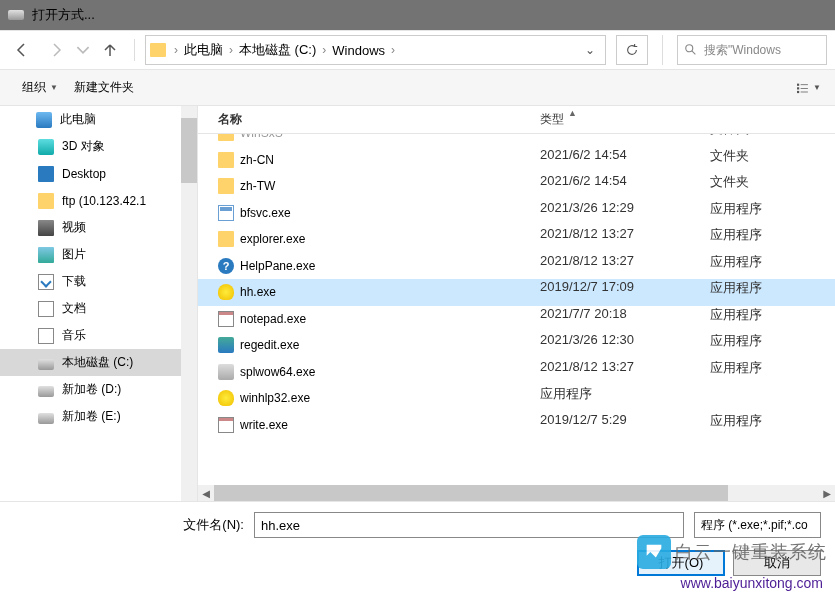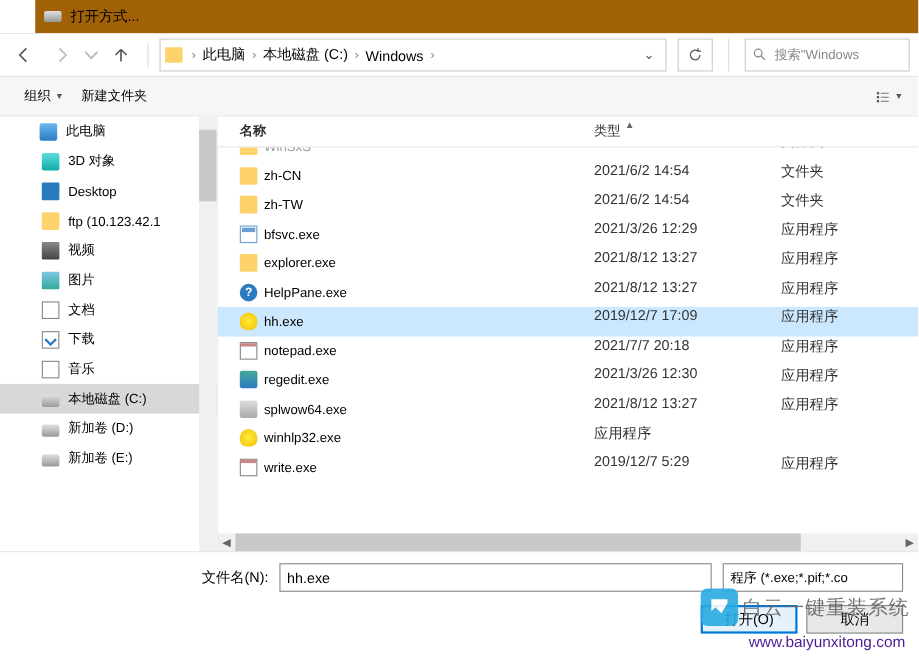--- a/index.html
+++ b/index.html
@@ -1,18 +1,18 @@
 <!DOCTYPE html>
 <html><head>
 <meta charset="utf-8">
 <style>
 * { margin: 0; padding: 0; box-sizing: border-box; font-family: "Microsoft YaHei", "Segoe UI", sans-serif; font-size: 12px; }
 body { background: #fff; width: 835px; height: 599px; overflow: hidden; position: relative; }
 
-.titlebar { height: 30px; display: flex; align-items: center; padding: 0 8px; background: #a16207; margin-left: 32px; }
+.titlebar { height: 30px; display: flex; align-items: center; padding: 0 8px; background: #737373; }
 .titlebar .disk-icon { width: 16px; height: 10px; background: linear-gradient(#e0e0e0,#999); border-radius: 2px; margin-right: 8px; }
 .titlebar .title { font-size: 13px; }
 
 .navbar { height: 40px; display: flex; align-items: center; padding: 0 8px; gap: 6px; border-top: 1px solid #e5e5e5; border-bottom: 1px solid #e5e5e5; }
 .nav-btn { width: 28px; height: 28px; display: flex; align-items: center; justify-content: center; color: #555; cursor: pointer; }
 .nav-btn.disabled { color: #bbb; }
 .nav-btn svg { width: 16px; height: 16px; }
 .nav-sep { width: 1px; height: 22px; background: #ddd; margin: 0 4px; }
 
 .breadcrumb { flex: 1; height: 30px; border: 1px solid #ccc; display: flex; align-items: center; padding: 0 4px; background: #fff; }
@@ -60,21 +60,21 @@
 
 .h-scroll { position: absolute; bottom: 0; left: 0; right: 0; height: 16px; background: #f0f0f0; display: flex; align-items: center; }
 .h-scroll-arrow { width: 16px; height: 16px; display: flex; align-items: center; justify-content: center; color: #666; cursor: pointer; font-size: 10px; }
 .h-scroll-track { flex: 1; height: 16px; position: relative; }
 .h-scroll-thumb { position: absolute; left: 0; top: 0; height: 16px; width: 85%; background: #c8c8c8; }
 
 .footer { padding: 10px 14px; background: #fff; border-top: 1px solid #e5e5e5; }
 .footer-row { display: flex; align-items: center; gap: 10px; margin-bottom: 12px; }
 .footer-label { font-size: 13px; width: 230px; text-align: right; }
 .footer-input { flex: 1; height: 26px; border: 1px solid #888; padding: 0 6px; font-size: 13px; }
-.footer-combo { height: 26px; border: 1px solid #888; padding: 0 6px; font-size: 13px; display: flex; align-items: center; width: 164px; overflow: hidden; white-space: nowrap; }
+.footer-combo { height: 26px; border: 1px solid #888; padding: 0 6px; font-size: 13px; display: flex; align-items: center; width: 127px; overflow: hidden; white-space: nowrap; }
 .footer-buttons { display: flex; justify-content: flex-end; gap: 8px; }
 .footer-btn { height: 26px; min-width: 88px; border: 1px solid #888; background: #e8e8e8; cursor: pointer; font-size: 13px; }
 .footer-btn.primary { border: 2px solid #0078d7; background: #e5f1fb; }
 
 .watermark { position: absolute; right: 8px; bottom: 30px; display: flex; align-items: center; gap: 4px; opacity: 0.9; pointer-events: none; }
 .wm-logo { width: 34px; height: 34px; background: #29abe2; border-radius: 6px; display: flex; align-items: center; justify-content: center; }
 .wm-logo svg { width: 22px; height: 22px; fill: #fff; }
 .wm-text { font-size: 18px; color: #666; letter-spacing: 1px; }
 .wm-url { position: absolute; right: 12px; bottom: 8px; font-size: 14px; color: #4c1d95; pointer-events: none; }
 
@@ -200,26 +200,26 @@
         </div>
         <div class="tree-item lvl1">
           <div class="tree-icon ico-video"></div>
           <span>视频</span>
         </div>
         <div class="tree-item lvl1">
           <div class="tree-icon ico-pic"></div>
           <span>图片</span>
         </div>
         <div class="tree-item lvl1">
+          <div class="tree-icon ico-down"></div>
+          <span>下载</span>
+        </div>
+        <div class="tree-item lvl1">
           <div class="tree-icon ico-doc"></div>
           <span>文档</span>
-        </div>
-        <div class="tree-item lvl1">
-          <div class="tree-icon ico-down"></div>
-          <span>下载</span>
         </div>
         <div class="tree-item lvl1">
           <div class="tree-icon ico-music"></div>
           <span>音乐</span>
         </div>
         <div class="tree-item lvl1 selected">
           <div class="tree-icon ico-disk"></div>
           <span>本地磁盘 (C:)</span>
         </div>
         <div class="tree-item lvl1">

